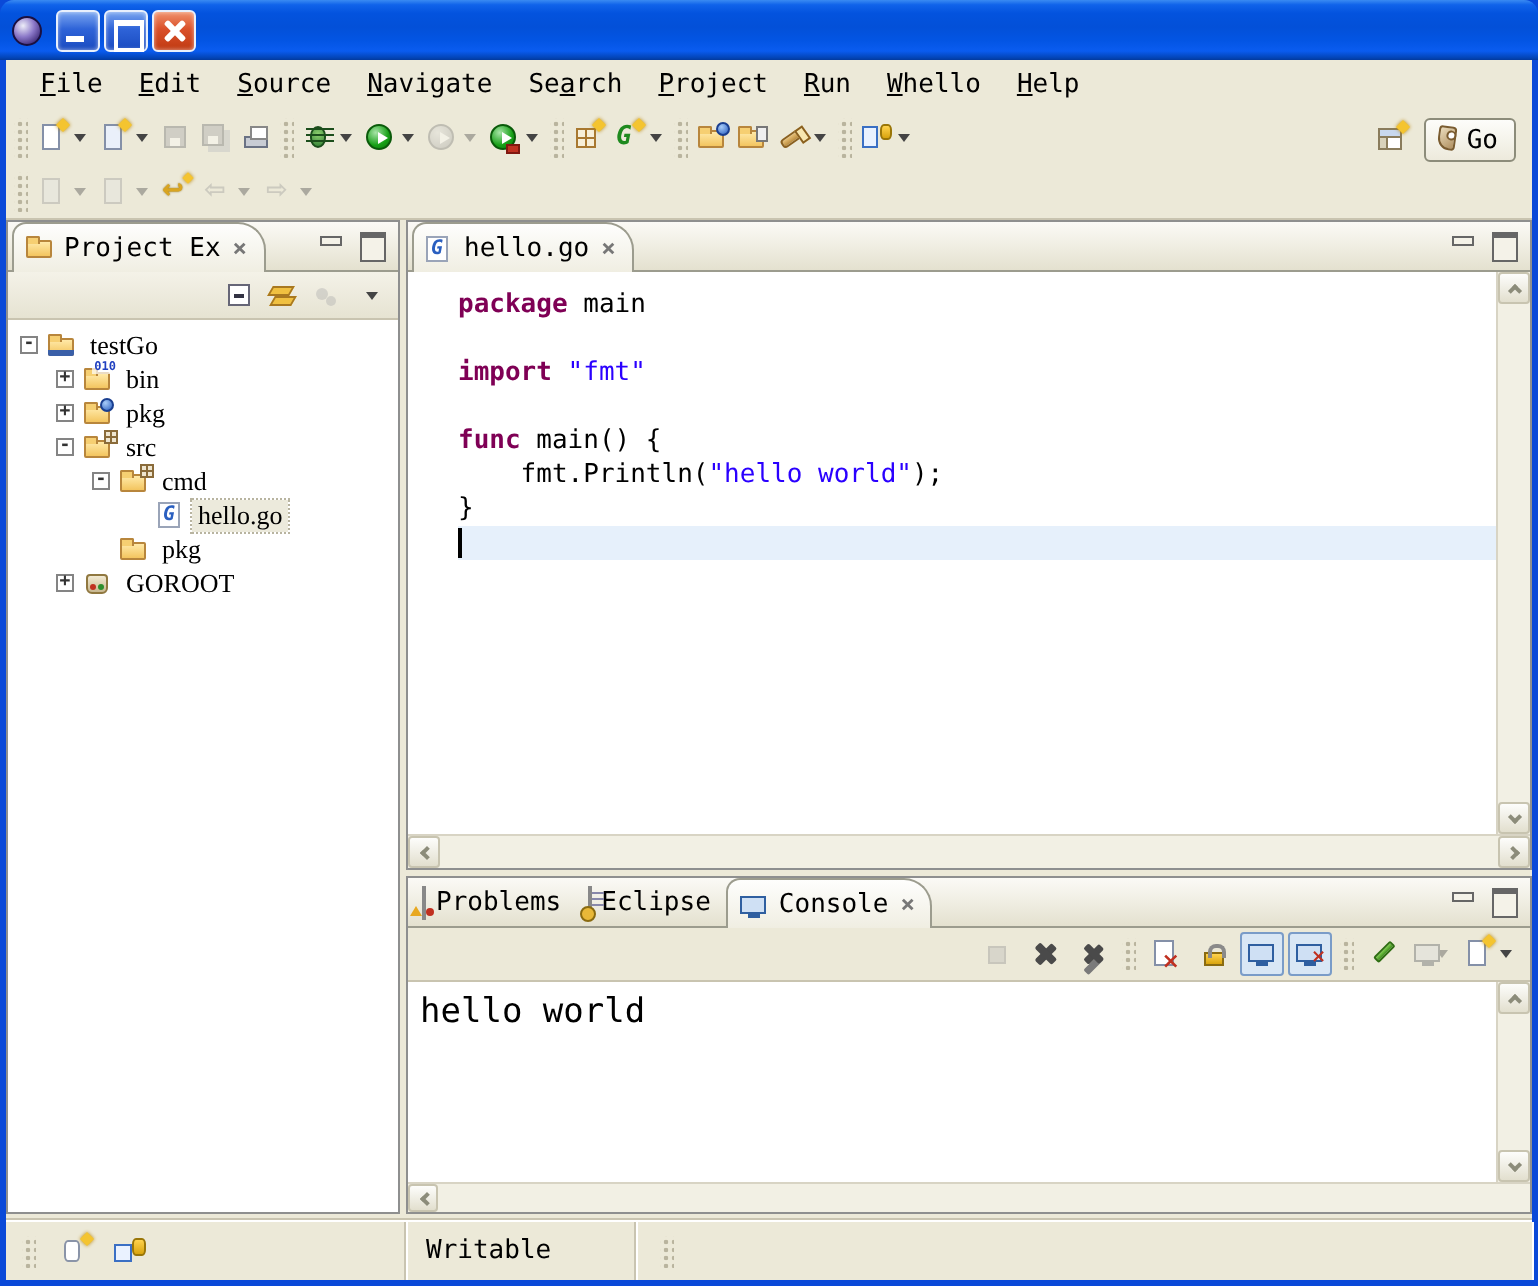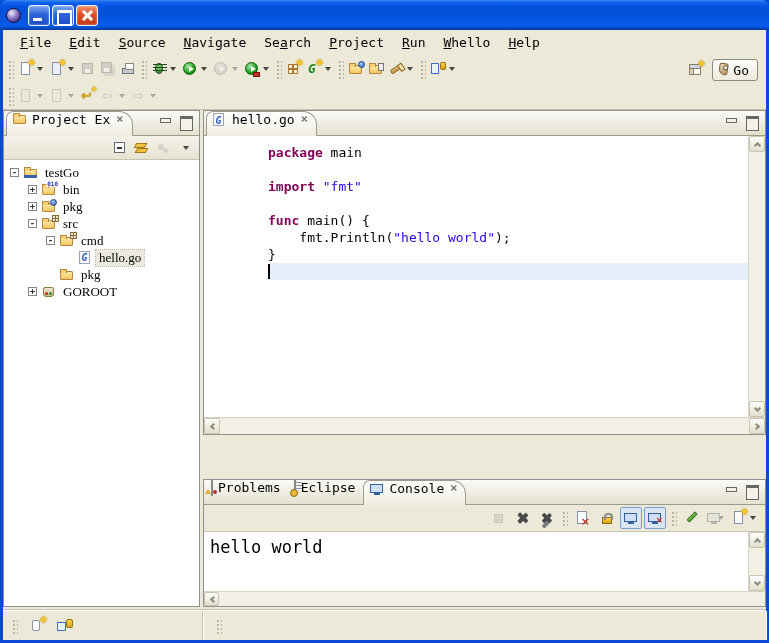--- a/index.html
+++ b/index.html
@@ -75,25 +75,25 @@
   .garrow{font:bold 13px "DejaVu Sans",sans-serif;color:#9A9A8E;position:absolute;left:2px;top:0;}
   .persp-zone{position:absolute;right:8px;top:4px;display:flex;align-items:center;}
   .go-persp-btn{display:flex;align-items:center;border:1px solid #8C8C7A;border-radius:3px;background:linear-gradient(#FDFDFA,#EDEADC);
     padding:2px 8px 2px 4px;margin-left:6px;font-size:13px;}
   
   .main{flex:1;display:flex;padding:0 0 3px 0;gap:3px;min-height:0;}
   .panel{border:1px solid #8E8F8F;background:#ECE9D8;display:flex;flex-direction:column;min-height:0;}
   .left-panel{flex:0 0 197px;}
   .right-col{flex:1;display:flex;flex-direction:column;gap:3px;min-width:0;}
   .editor-panel{flex:0 0 325px;}
-  .console-panel{flex:1;margin-top:41px;}
+  .console-panel{flex:1;}
   
   .tabstrip{flex:0 0 25px;display:flex;align-items:flex-end;background:linear-gradient(#FBFAF6,#E4E1CF);
     border-bottom:1px solid #9C9C8E;position:relative;padding-left:2px;}
-  .tab{display:flex;height:24px;padding:0 8px 0 5px;font-size:13px;white-space:nowrap;position:relative;}
+  .tab{display:flex;align-items:center;height:24px;padding:0 8px 0 5px;font-size:13px;white-space:nowrap;position:relative;}
   .tab.active{background:linear-gradient(#FEFEFD,#F0EEE2);border:1px solid #9C9C8E;border-bottom:none;
     border-radius:7px 14px 0 0;margin-bottom:-1px;height:25px;z-index:2;}
   .tab .close-x{margin-left:6px;color:#777;font-size:12px;font-weight:bold;}
   .minmax{position:absolute;right:4px;top:4px;display:flex;gap:4px;}
   .mm{width:17px;height:15px;position:relative;}
   .mm.minimize::after{content:"";position:absolute;left:3px;top:3px;width:9px;height:3px;border:1px solid #666;background:#F4F2E8;}
   .mm.maximize::after{content:"";position:absolute;left:2px;top:1px;width:11px;height:11px;border:1px solid #666;border-top:3px solid #666;background:#F4F2E8;}
   
   .view-toolbar{flex:0 0 24px;display:flex;align-items:center;justify-content:flex-end;gap:2px;
     background:linear-gradient(#F4F2E8,#E6E3D2);border-bottom:1px solid #C9C4B0;padding-right:4px;}
@@ -122,21 +122,21 @@
   .gridovl{position:absolute;right:-2px;top:-1px;width:7px;height:7px;border:1px solid #8A6B3A;background-color:#EFE6D0;
     background-image:linear-gradient(to right,transparent 40%,#8A6B3A 40%,#8A6B3A 60%,transparent 60%),
                      linear-gradient(to bottom,transparent 40%,#8A6B3A 40%,#8A6B3A 60%,transparent 60%);}
   .gofile{position:absolute;left:2px;top:1px;width:11px;height:13px;background:#fff;border:1px solid #9AA4B8;}
   .gofile span{position:absolute;left:1.5px;top:0.5px;font:bold italic 10px "DejaVu Sans Mono";color:#2A5FC0;}
   .jar{position:absolute;left:2px;top:3px;width:11px;height:10px;background:linear-gradient(#F2EAD2,#C8B890);border:1px solid #907840;border-radius:2px 2px 3px 3px;}
   .jar::before{content:"";position:absolute;left:1px;bottom:1px;width:3px;height:3px;border-radius:50%;background:#C03020;}
   .jar::after{content:"";position:absolute;right:1px;bottom:1px;width:3px;height:3px;border-radius:50%;background:#2E8E2E;}
   
   .edit-body{flex:1;display:flex;min-height:0;background:#fff;position:relative;}
-  .code-area{flex:1;padding:8px 0 0 25px;font-size:13px;line-height:17px;overflow:hidden;position:relative;margin-left:39px;}
+  .code-area{flex:1;padding:8px 0 0 25px;font-size:13px;line-height:17px;overflow:hidden;position:relative;}
   .code-line{white-space:pre;height:17px;position:relative;}
   .kw{color:#7F0055;font-weight:bold;}
   .str{color:#2A00FF;}
   .pl{color:#000;}
   .code-line.cur{background:#E6F0FB;margin-right:0;}
   .caret{position:absolute;left:0;top:1px;width:2px;height:15px;background:#000;}
   
   .vscroll{flex:0 0 17px;background:#F2F0E4;border-left:1px solid #D8D4C4;display:flex;flex-direction:column;justify-content:space-between;}
   .hscroll{flex:0 0 17px;background:#F2F0E4;border-top:1px solid #D8D4C4;display:flex;justify-content:space-between;}
   .sbtn{width:16px;height:16px;background:linear-gradient(#FDFDFB,#E2DFCE);border:1px solid #C8C4B0;border-radius:2px;position:relative;}
@@ -606,20 +606,21 @@
         <div class="grip" style="height:16px;"></div>
         <span class="sb-ic1">
             <span class="cylw"></span>
             <span class="spark"></span>
           </span>
         <span class="sb-ic2">
             <span class="bluebox"></span>
             <span class="goldcyl"></span>
           </span>
       </div>
+      <div class="sb-cell sb-text">Writable</div>
       <div class="sb-cell" style="border-right:none;flex:1;">
         <div class="grip" style="height:16px;"></div>
       </div>
     </div>
   </div>
 
   <div class="bottom-edge"></div>
 </div>
 
 </body></html>

